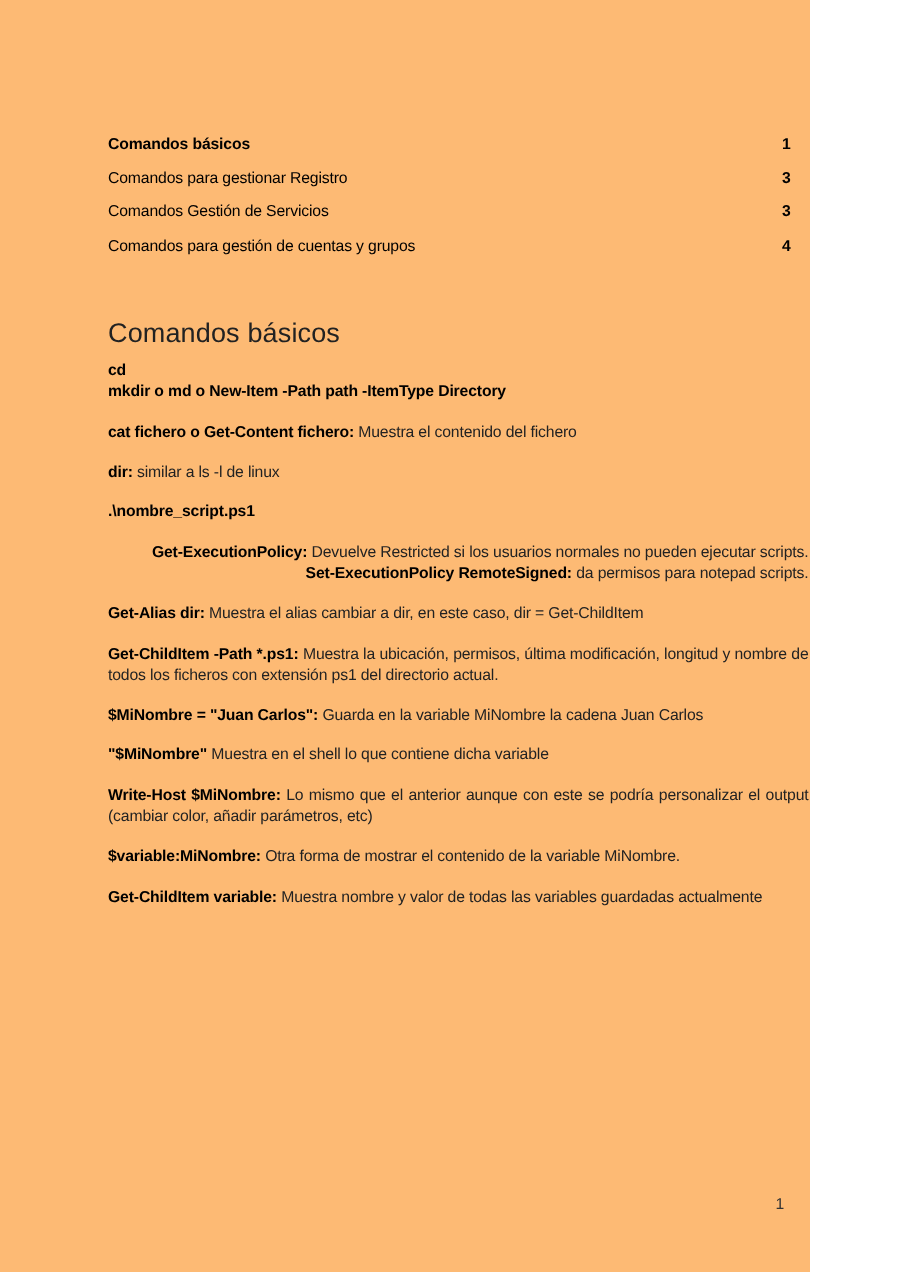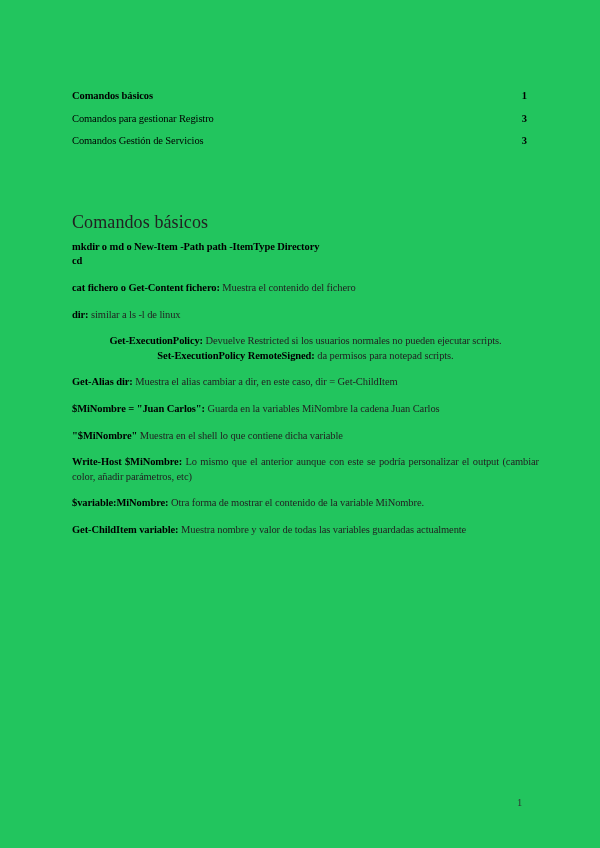--- a/index.html
+++ b/index.html
@@ -11,23 +11,22 @@
       width: 600px;
       height: 848px;
       position: relative;
       overflow: hidden;
       font-family: "Liberation Sans", "DejaVu Sans", sans-serif;
       color: #000000;
     }
     .page {
       position: absolute;
       left: 0; top: 0;
-      width: 600px; height: 848px;
-      background: #22c55e;
-      font-family: Liberation Serif, serif;
+      width: 540px; height: 848px;
+      background: #fdba74;
     }
     .toc {
       position: absolute;
       left: 72px;
       top: 90px;
       width: 455px;
     }
     .toc-row {
       display: flex;
       justify-content: space-between;
@@ -83,56 +82,64 @@
       <span class="toc-page">1</span>
     </div>
     <div class="toc-row">
       <span class="toc-label">Comandos para gestionar Registro</span>
       <span class="toc-page">3</span>
     </div>
     <div class="toc-row">
       <span class="toc-label">Comandos Gestión de Servicios</span>
       <span class="toc-page">3</span>
     </div>
+    <div class="toc-row">
+      <span class="toc-label">Comandos para gestión de cuentas y grupos</span>
+      <span class="toc-page">4</span>
+    </div>
   </div>
 
   <h1 class="heading">Comandos básicos</h1>
 
   <div class="content">
 
     <p class="para">
+      <span class="line"><span class="cmd">cd</span></span>
       <span class="line"><span class="cmd">mkdir o md o New-Item -Path path -ItemType Directory</span></span>
-      <span class="line"><span class="cmd">cd</span></span>
     </p>
 
 
     <p class="para">
       <span class="cmd">cat fichero o Get-Content fichero:</span><span class="desc"> Muestra el contenido del fichero</span>
     </p>
 
     <p class="para">
       <span class="cmd">dir:</span><span class="desc"> similar a ls -l de linux</span>
     </p>
 
     <p class="para">
+      <span class="line"><span class="cmd">.\nombre_script.ps1</span></span>
     </p>
 
-    <p class="para" style="text-align:center;">
+    <p class="para" style="text-align:right;">
       <span class="line"><span class="cmd">Get-ExecutionPolicy:</span><span class="desc"> Devuelve Restricted si los usuarios normales no pueden ejecutar scripts.</span></span>
       <span class="line"><span class="cmd">Set-ExecutionPolicy RemoteSigned:</span><span class="desc"> da permisos para notepad scripts.</span></span>
     </p>
 
     <p class="para">
       <span class="cmd">Get-Alias dir:</span><span class="desc"> Muestra el alias cambiar a dir, en este caso, dir = Get-ChildItem</span>
     </p>
 
+    <p class="para">
+      <span class="cmd">Get-ChildItem -Path *.ps1:</span><span class="desc"> Muestra la ubicación, permisos, última modificación, longitud y nombre de todos los ficheros con extensión ps1 del directorio actual.</span>
+    </p>
 
 
     <p class="para">
-      <span class="cmd">$MiNombre = "Juan Carlos":</span><span class="desc"> Guarda en la variables MiNombre la cadena Juan Carlos</span>
+      <span class="cmd">$MiNombre = "Juan Carlos":</span><span class="desc"> Guarda en la variable MiNombre la cadena Juan Carlos</span>
     </p>
 
     <p class="para">
       <span class="cmd">"$MiNombre"</span><span class="desc"> Muestra en el shell lo que contiene dicha variable</span>
     </p>
 
     <p class="para">
       <span class="cmd">Write-Host $MiNombre:</span><span class="desc"> Lo mismo que el anterior aunque con este se podría personalizar el output (cambiar color, añadir parámetros, etc)</span>
     </p>
 

